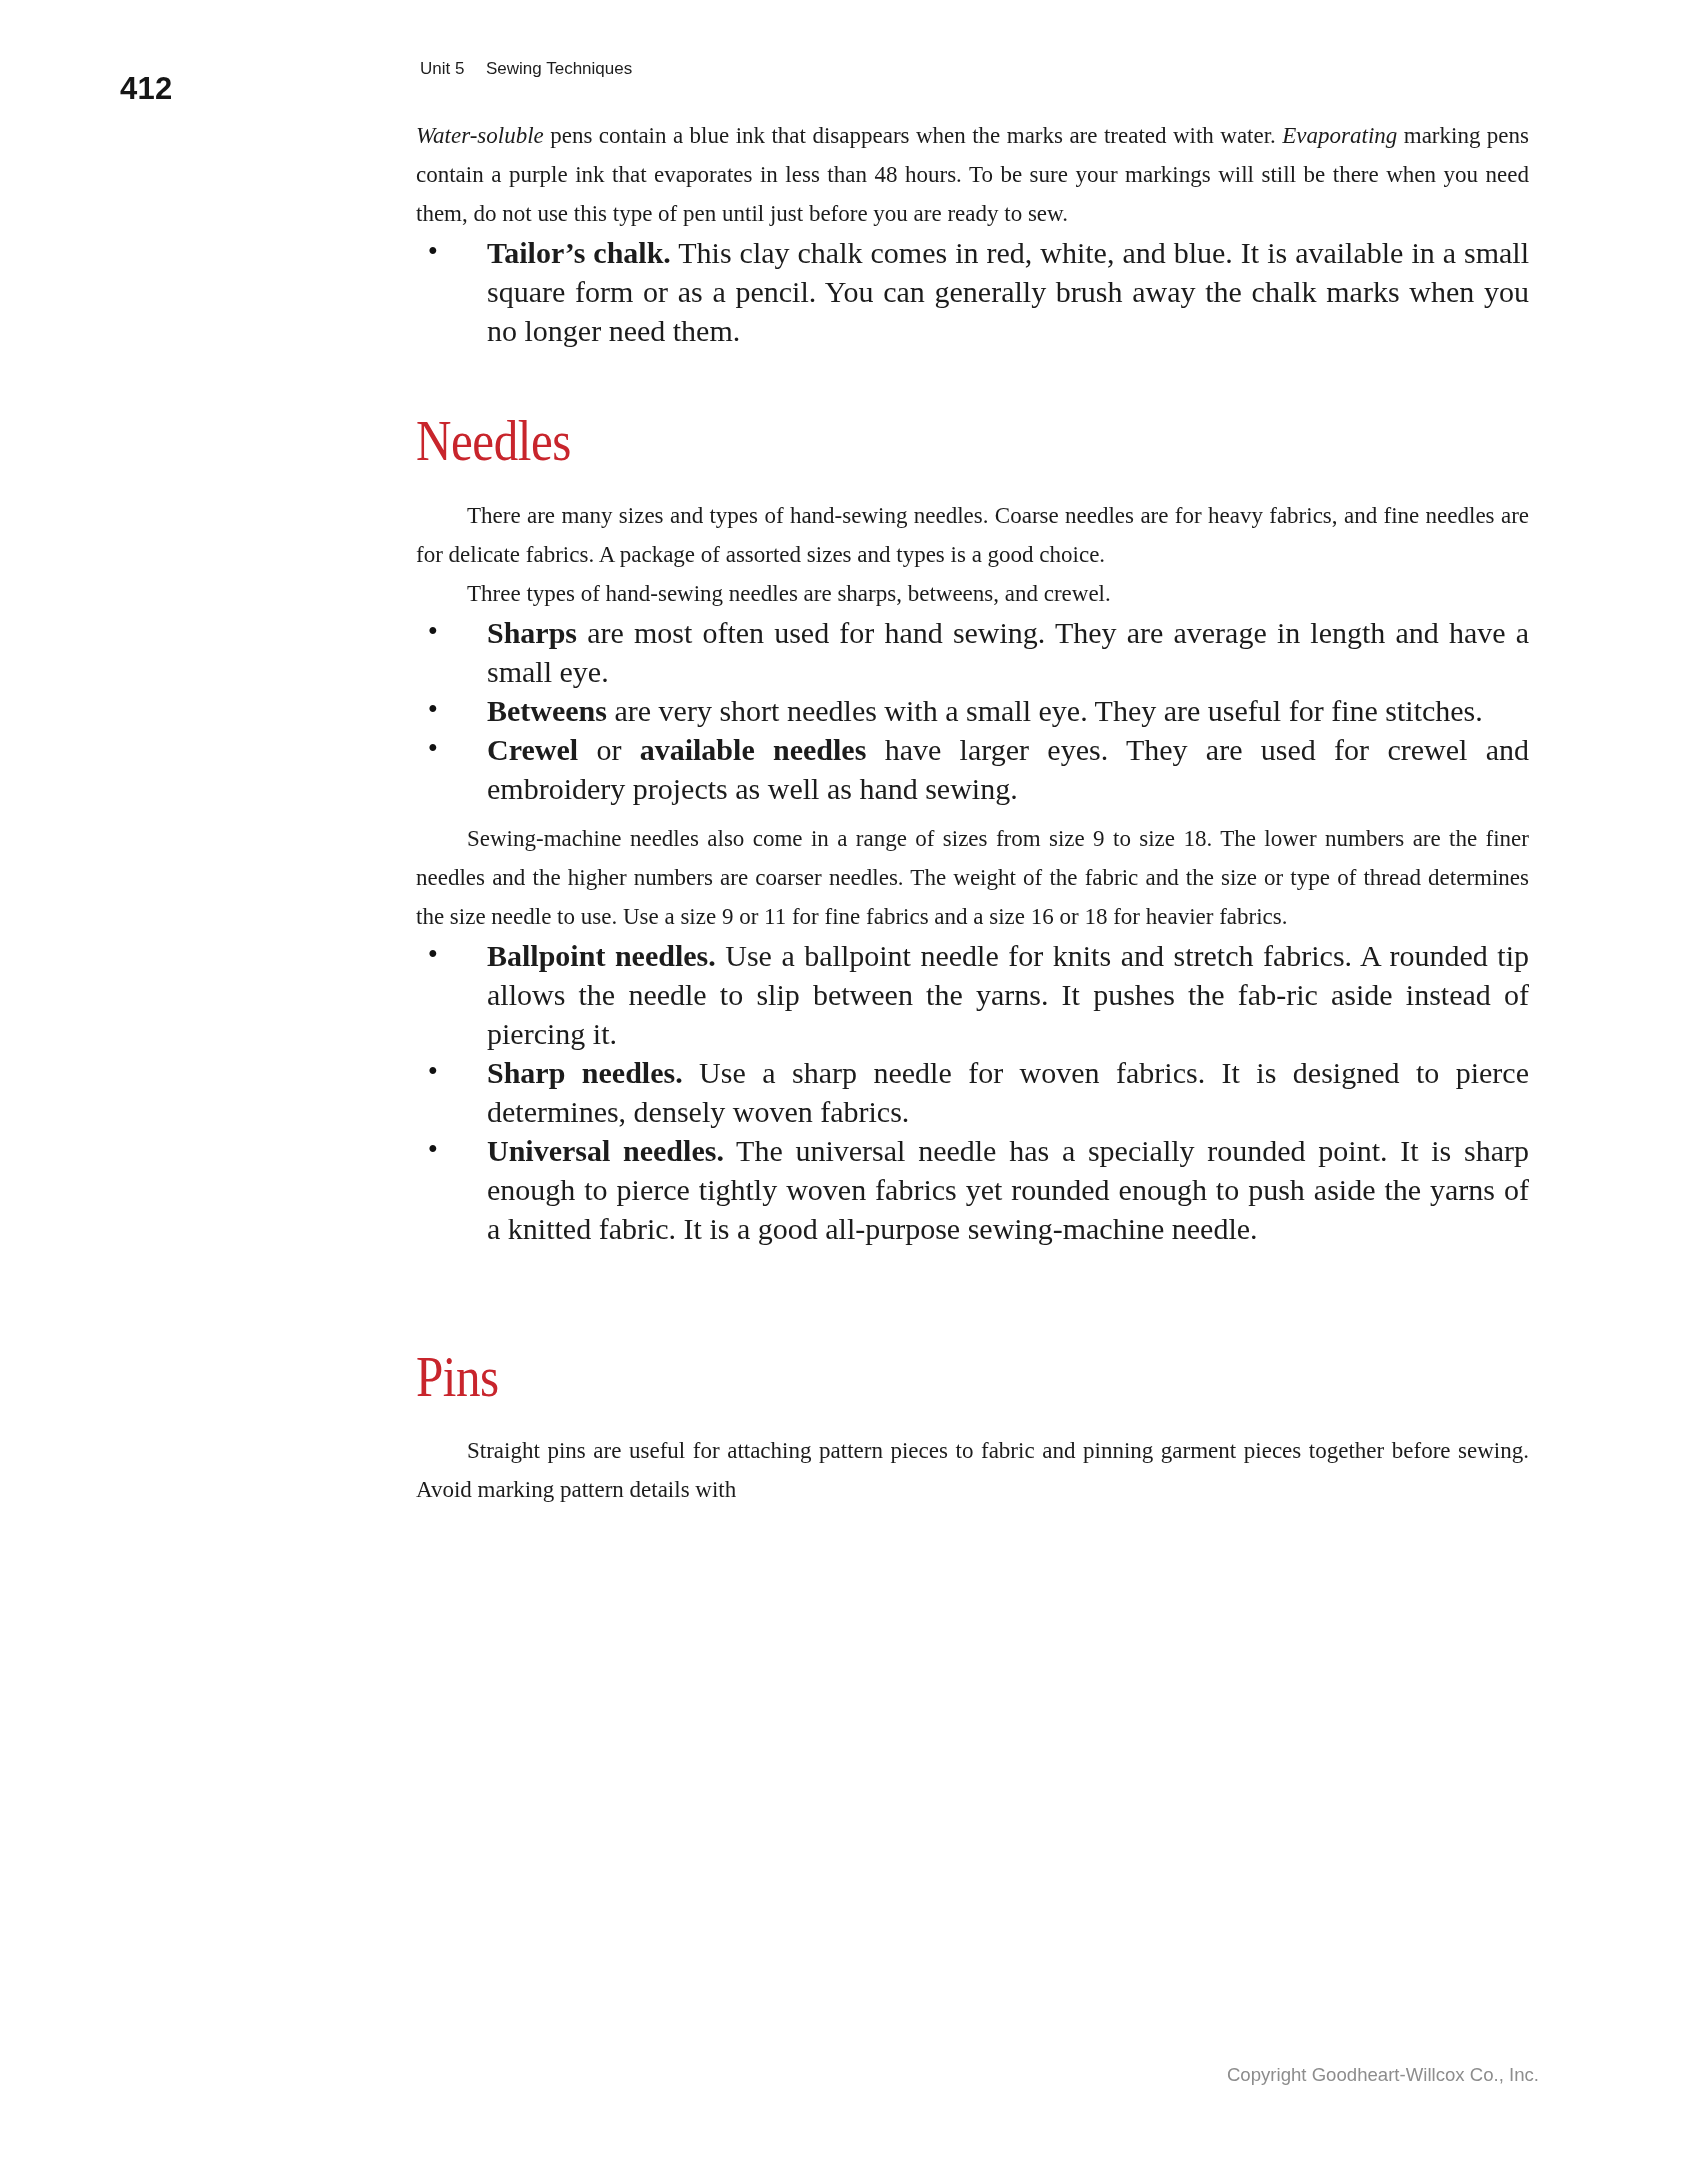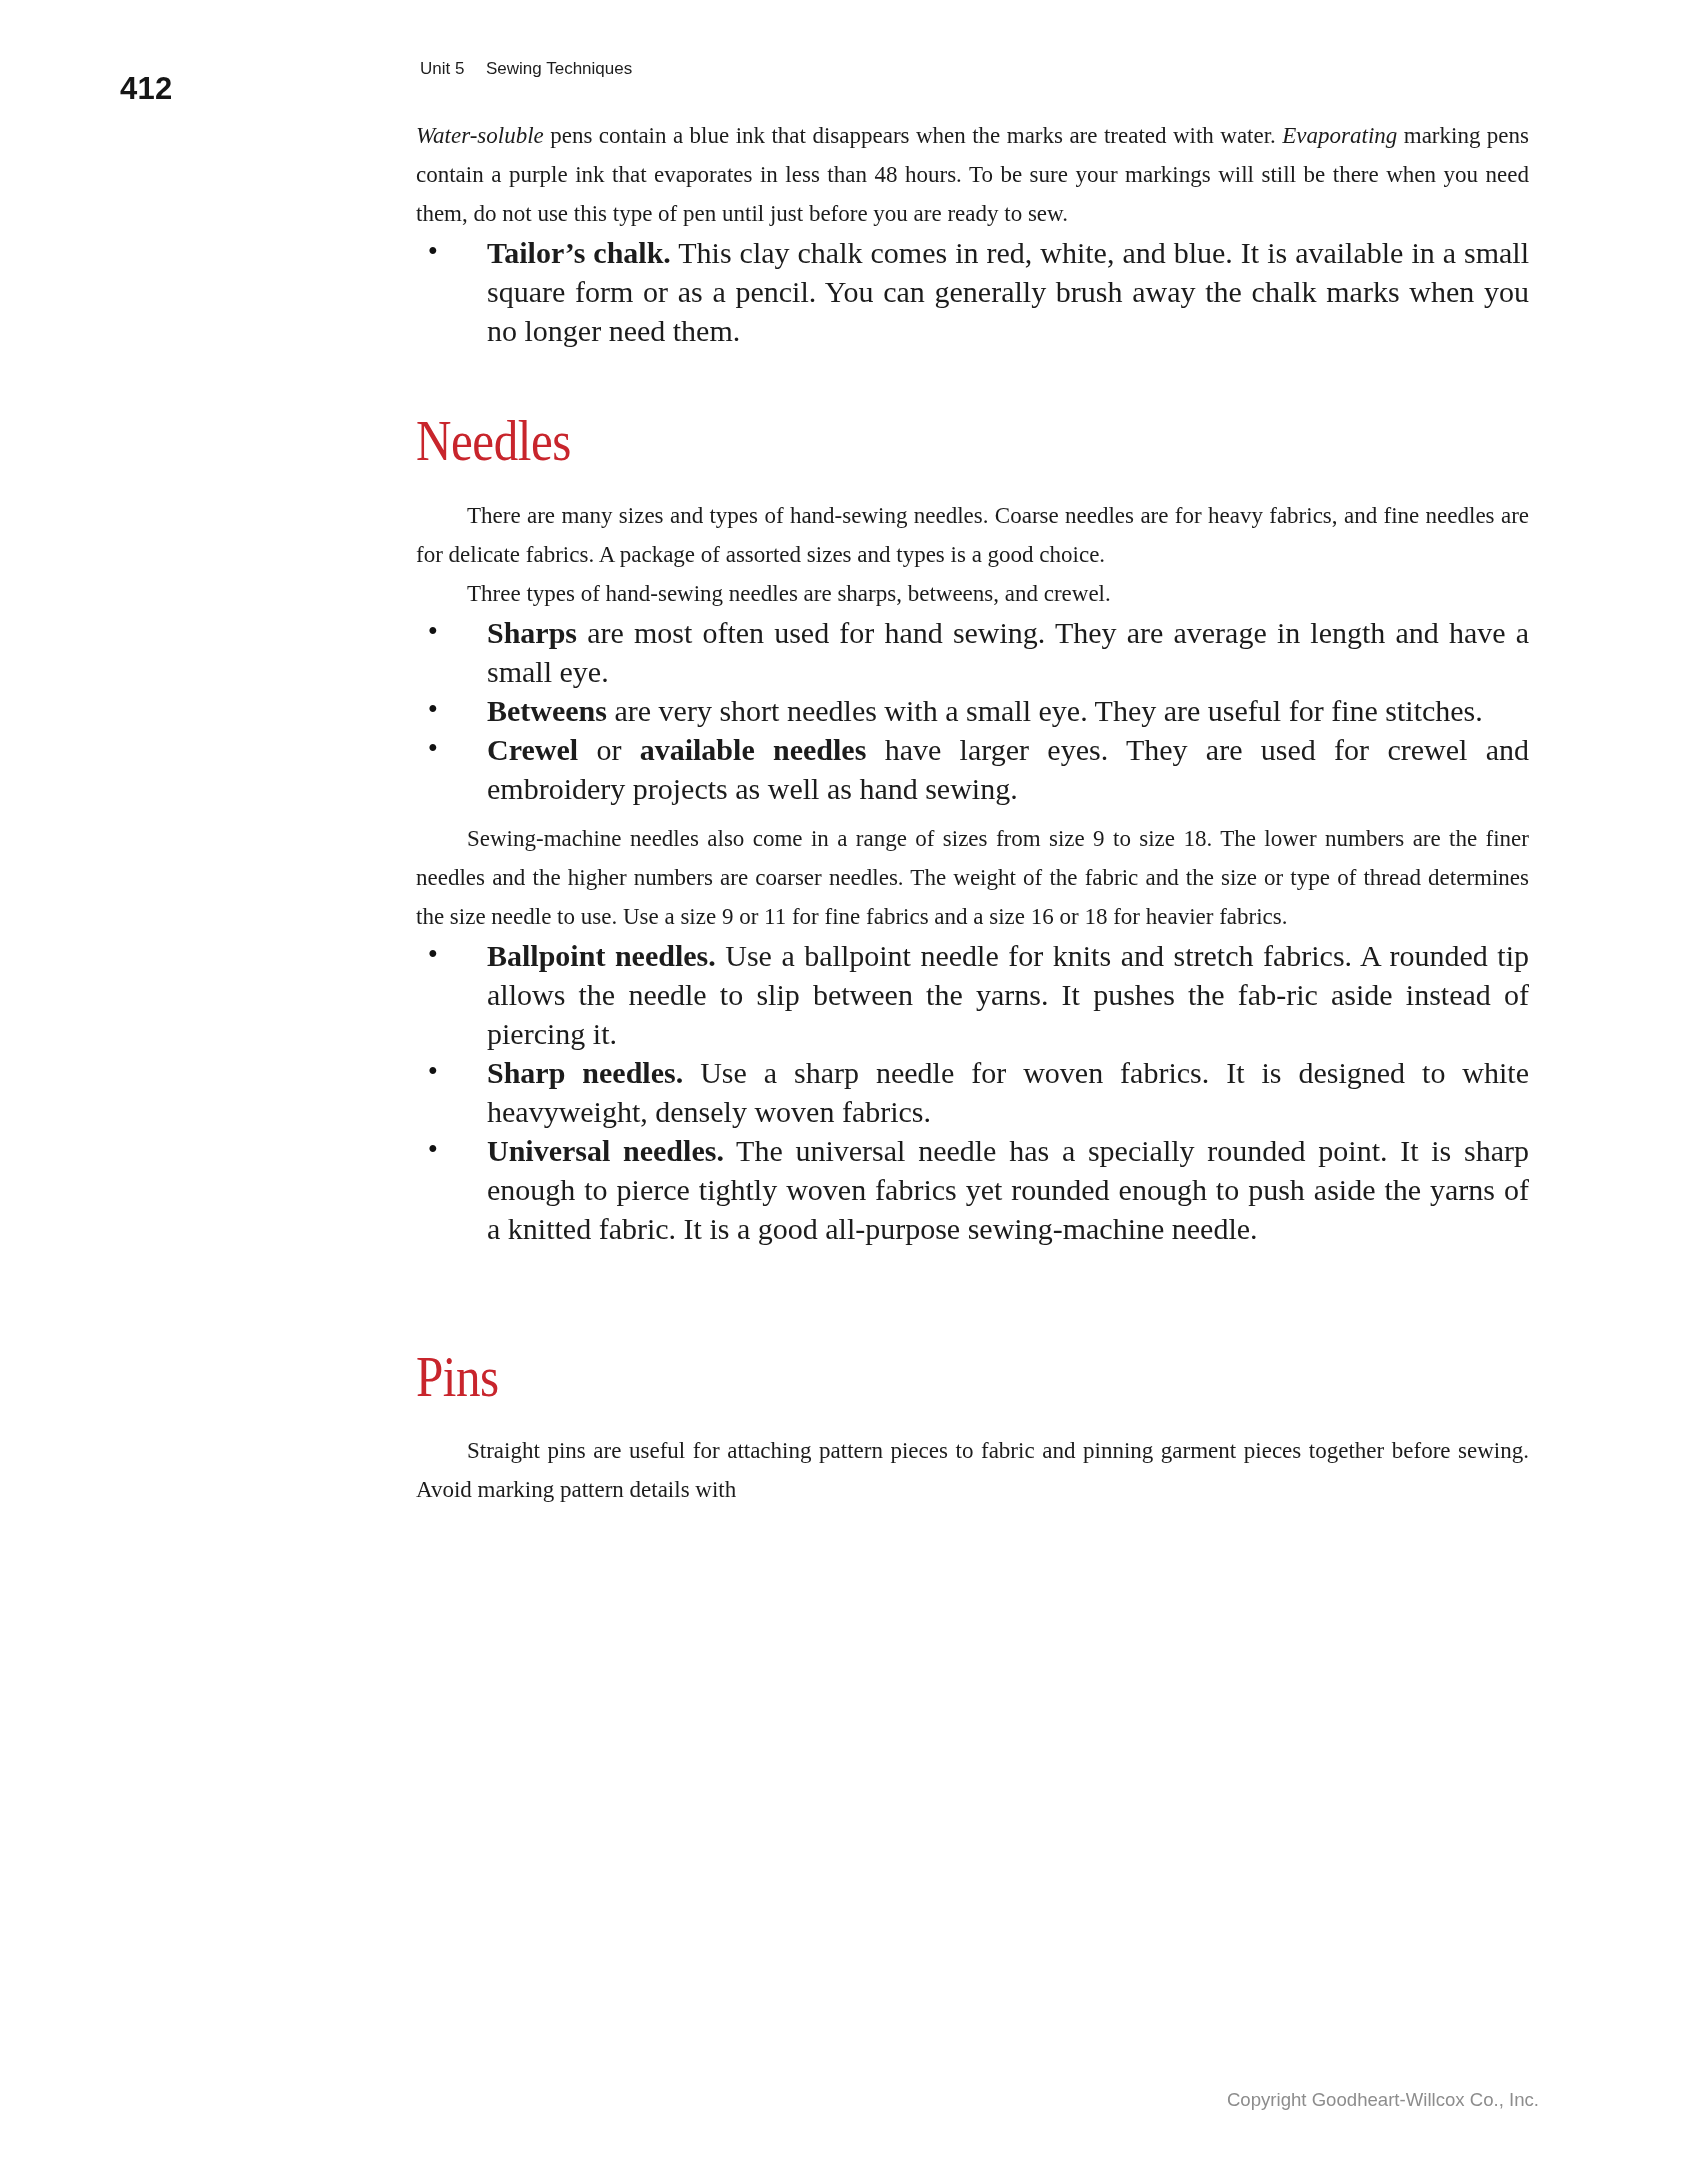--- a/index.html
+++ b/index.html
@@ -110,21 +110,20 @@
   
   .footer {
     position: absolute;
     left: 0;
     top: 2064px;
     width: 1539px;
     text-align: right;
     font-family: "Liberation Sans", sans-serif;
     font-size: 18.6px;
     color: #8d8d8d;
-    margin-top: 25px;
   }
 </style>
 </head>
 <body>
 
 <div class="page">
 
   <div class="runhead">
     <div class="folio">412</div>
     <div class="runhead-title"><span>Unit 5</span><span class="unit-gap"></span><span>Sewing Techniques</span></div>
@@ -161,21 +160,21 @@
 
     <div class="sp-s"></div>
 
     <p class="body indent">Sewing-machine needles also come in a range of sizes from size 9 to size 18. The lower numbers are the finer needles and the higher numbers are coarser needles. The weight of the fabric and the size or type of thread determines the size needle to use. Use a size 9 or 11 for fine fabrics and a size 16 or 18 for heavier fabrics.</p>
 
     <div class="bullet">
       <span class="dot">•</span><span class="term">Ballpoint needles.</span><span> Use a ballpoint needle for knits and stretch fabrics. A rounded tip allows the needle to slip between the yarns. It pushes the fab-ric aside instead of piercing it.</span>
     </div>
 
     <div class="bullet">
-      <span class="dot">•</span><span class="term">Sharp needles.</span><span> Use a sharp needle for woven fabrics. It is designed to white heavyweight, densely woven fabrics.</span>
+      <span class="dot">•</span><span class="term">Sharp needles.</span><span> Use a sharp needle for woven fabrics. It is designed to pierce determines, densely woven fabrics.</span>
     </div>
 
     <div class="bullet">
       <span class="dot">•</span><span class="term">Universal needles.</span><span> The universal needle has a specially rounded point. It is sharp enough to pierce tightly woven fabrics yet rounded enough to push aside the yarns of a knitted fabric. It is a good all-purpose sewing-machine needle.</span>
     </div>
 
     <div class="sp-s"></div>
 
 
     <div class="sp-xl"></div>

